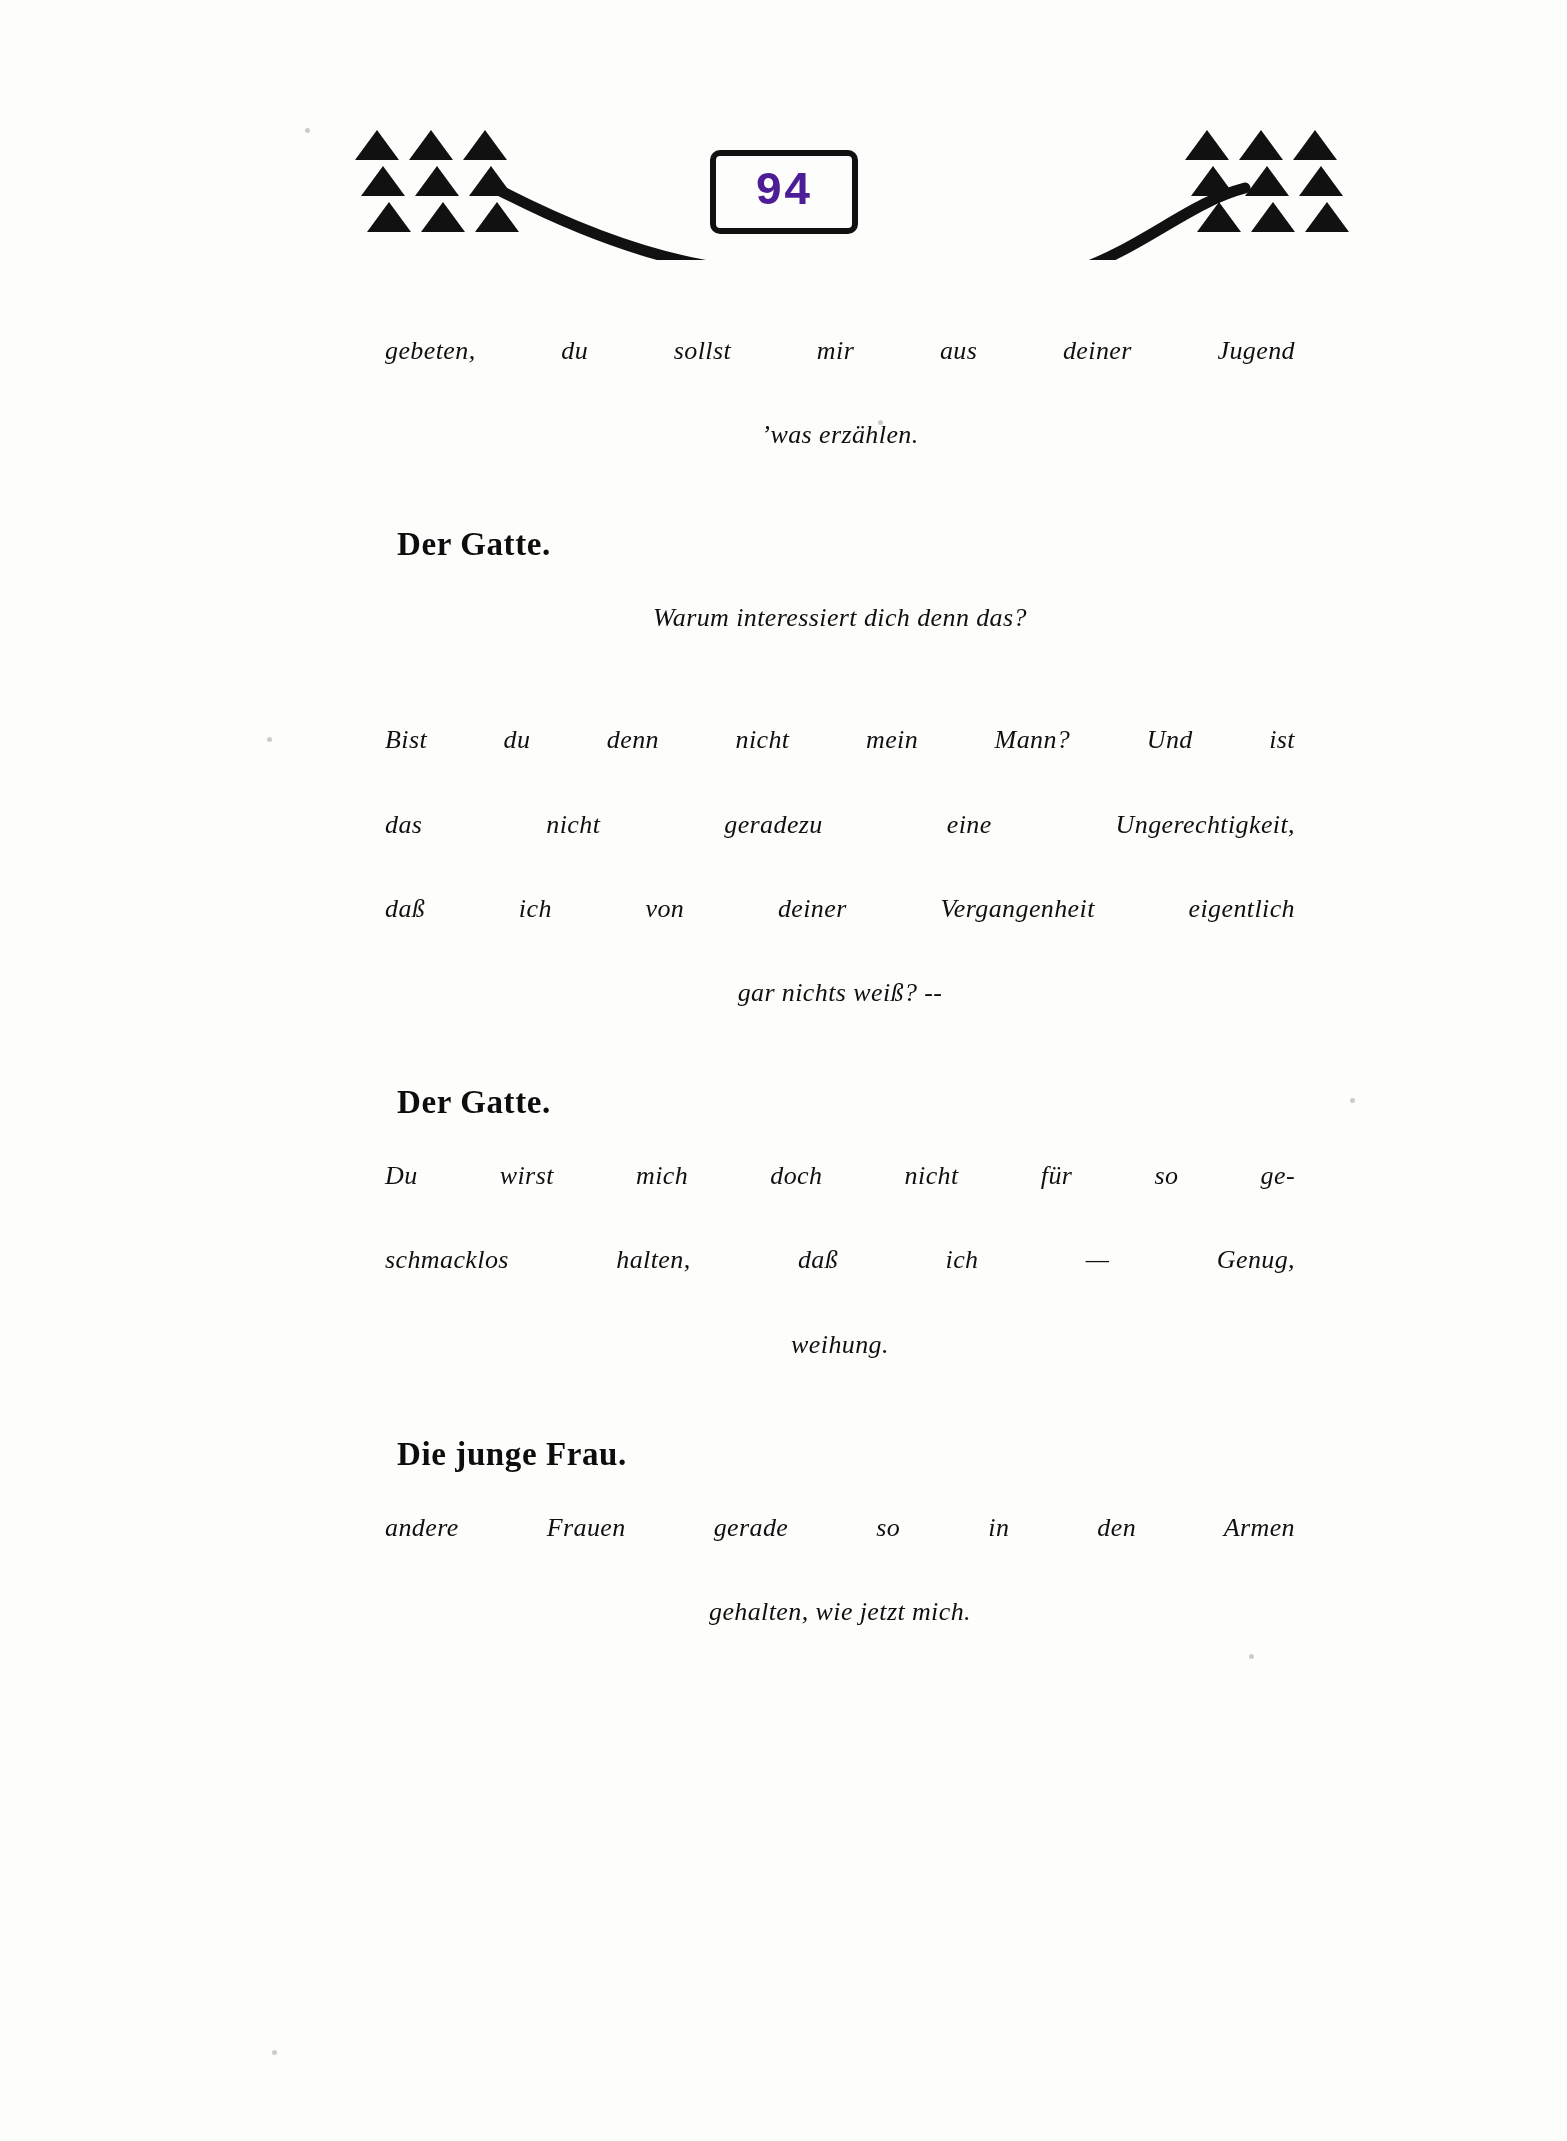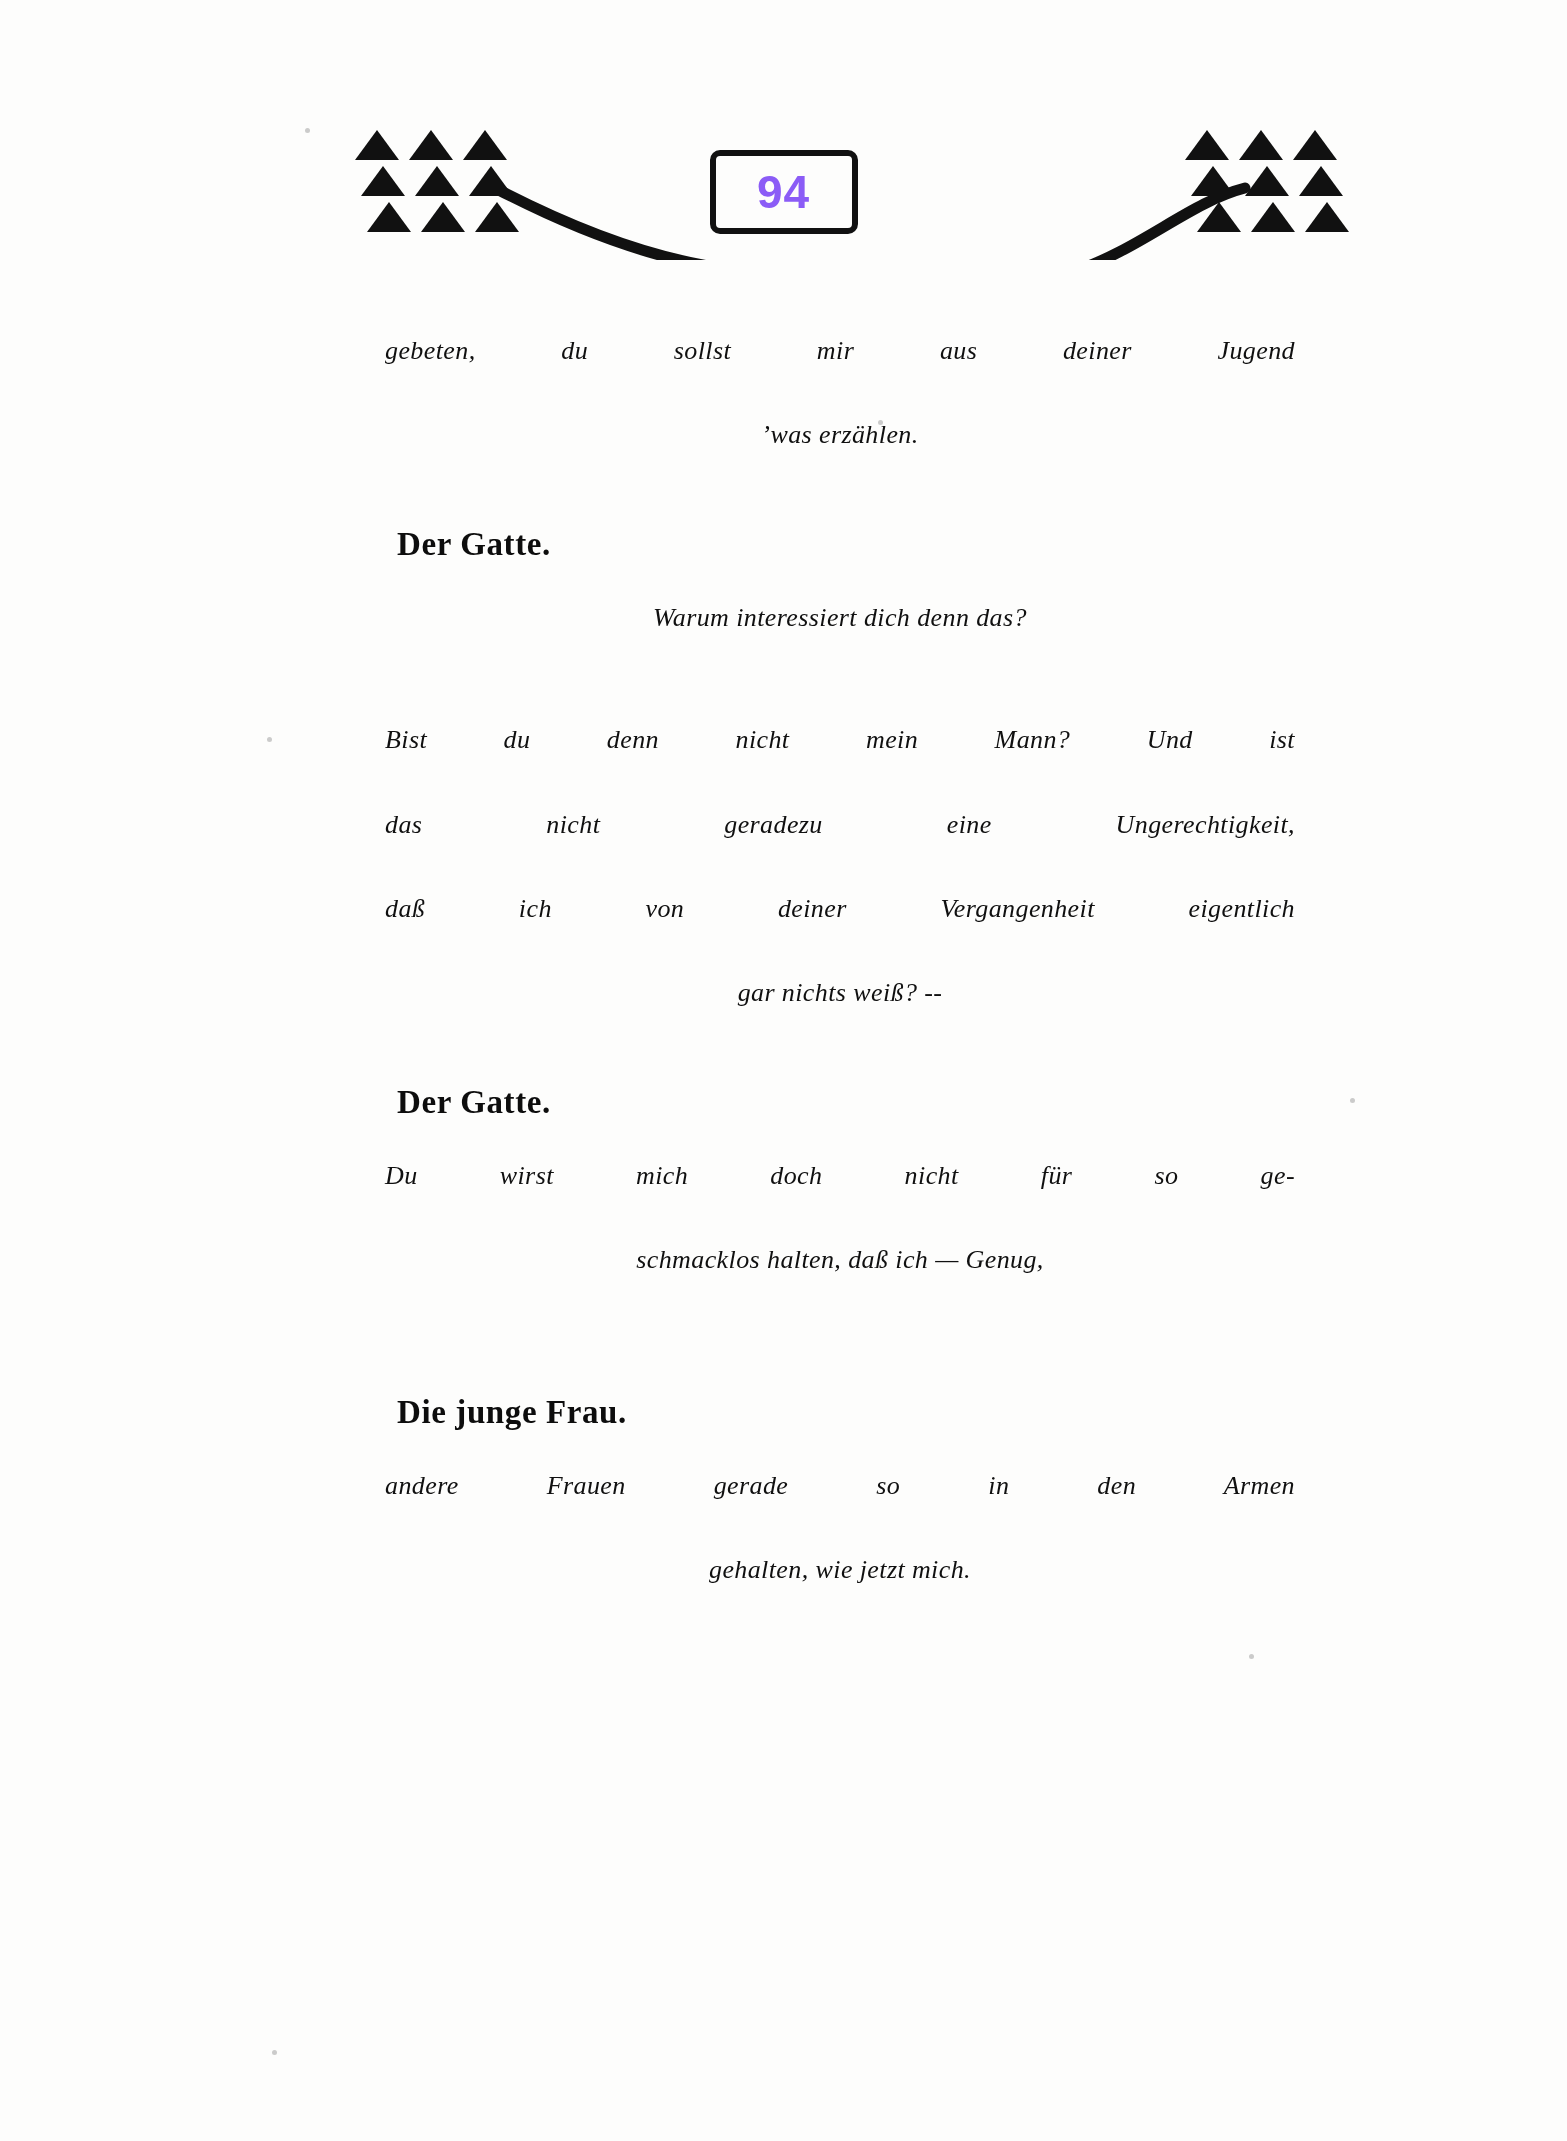--- a/index.html
+++ b/index.html
@@ -71,26 +71,26 @@
     width: 136px;
     height: 72px;
     border: 6px solid #111111;
     border-radius: 10px;
     background: #fdfdfc;
     display: flex;
     align-items: center;
     justify-content: center;
   }
   .pagenum {
-    font-family: Liberation Sans, sans-serif;
+    font-family: Liberation Mono, monospace;
     font-size: 46px;
     font-weight: 700;
     letter-spacing: 1px;
     line-height: 1;
-    color: #8b5cf6;
+    color: #4c1d95;
   }
 
   
   .content {
     position: absolute;
     top: 330px;
     left: 385px;
     width: 910px;
   }
 
@@ -225,20 +225,21 @@
       <span class="l nostretch">gar nichts weiß? --</span>
     </p>
 
     <div class="gap-md"></div>
 
     <p class="speaker">Der Gatte.</p>
     <div class="gap-speaker"></div>
     <p class="para">
       <span class="l">Du wirst mich doch nicht für so ge-</span>
       <span class="l">schmacklos halten, daß ich — Genug,</span>
+      <span class="l nostretch">weihung.</span>
     </p>
 
     <div class="gap-md"></div>
 
     <p class="speaker">Die junge Frau.</p>
     <div class="gap-speaker"></div>
     <p class="para">
       <span class="l">andere Frauen gerade so in den Armen</span>
       <span class="l nostretch">gehalten, wie jetzt mich.</span>
     </p>

